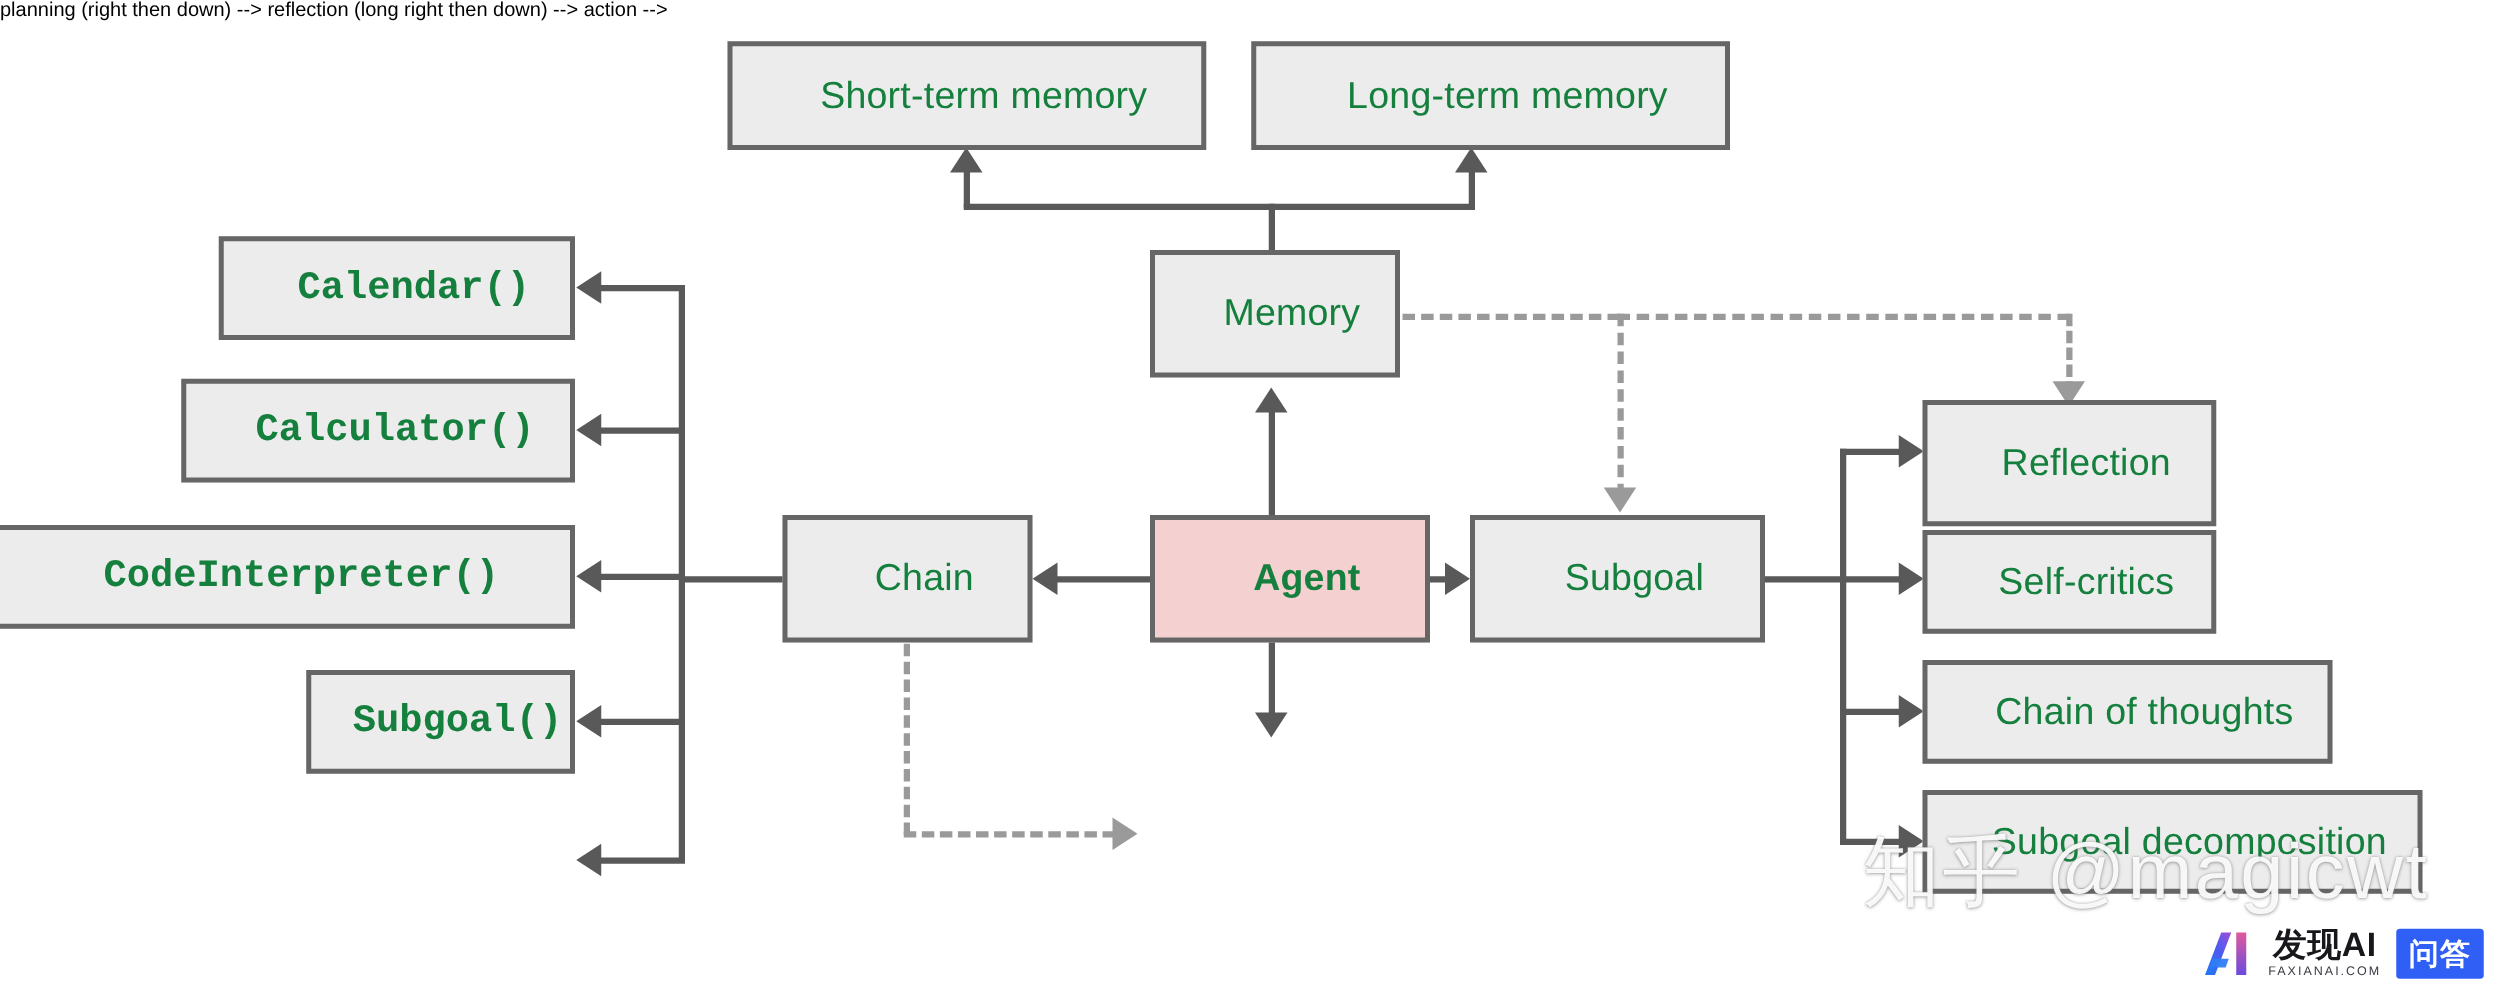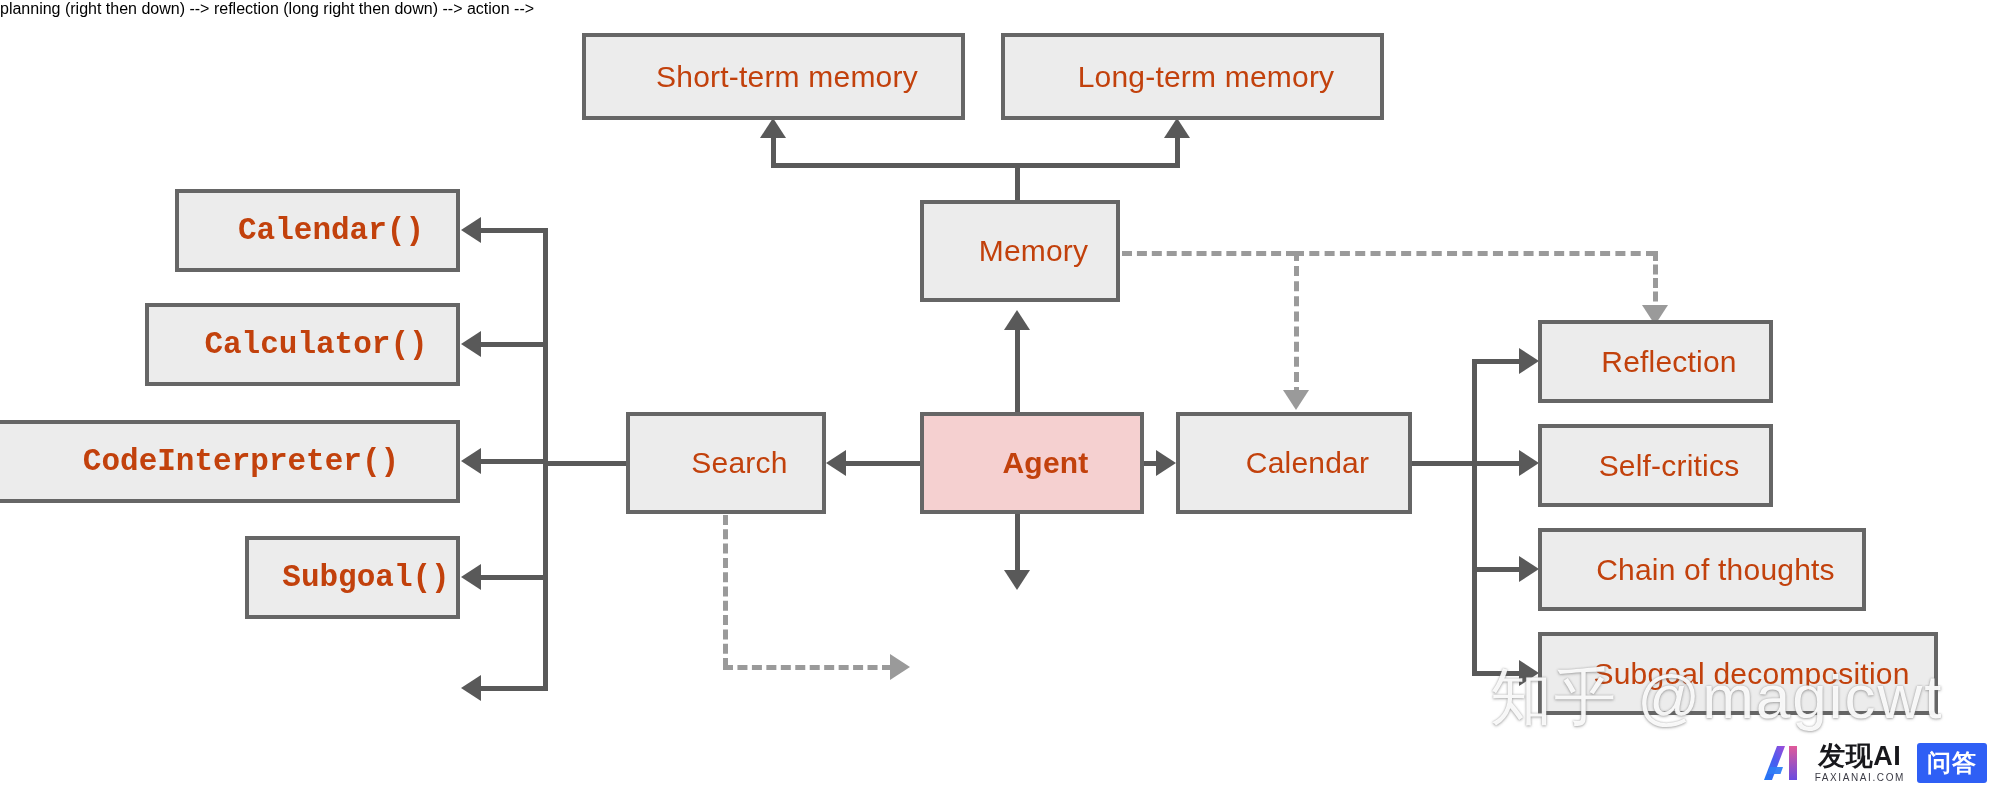--- a/index.html
+++ b/index.html
@@ -10,21 +10,21 @@
   }
   #stage{position:relative;width:1999px;height:793px;background:#fff;}
 
   
   .node{
     position:absolute;
     box-sizing:border-box;
     background:#ececec;
     border:4px solid #666666;
     display:flex;align-items:center;justify-content:center;
-    color:#c2410c;
+    color:#15803d;
     font-size:30px;
     letter-spacing:.2px;
     white-space:nowrap;
     z-index:4;
     padding-left:27px;
   }
   .node.mono{
     font-family:"Liberation Mono","DejaVu Sans Mono",monospace;
     font-weight:bold;
     font-size:31px;
@@ -127,23 +127,23 @@
   <div class="arrow g down" style="left:1283px;top:390px;"></div>
 
    reflection (long right then down) --&gt;
   <div class="hline dash" style="left:1294px;top:251px;width:362px;"></div>
   <div class="vline dash" style="left:1653px;top:251px;height:64px;"></div>
   <div class="arrow g down" style="left:1642px;top:305px;"></div>
 
   
   <div class="node agent" style="left:920px;top:412px;width:224px;height:102px;">Agent</div>
 
-  <div class="node" style="left:626px;top:412px;width:200px;height:102px;">Search</div>
-
-  <div class="node" style="left:1176px;top:412px;width:236px;height:102px;">Calendar</div>
+  <div class="node" style="left:626px;top:412px;width:200px;height:102px;">Chain</div>
+
+  <div class="node" style="left:1176px;top:412px;width:236px;height:102px;">Subgoal</div>
 
   
   <div class="hline" style="left:843px;top:461px;width:78px;"></div>
   <div class="arrow left" style="left:826px;top:450px;"></div>
 
   
   <div class="hline" style="left:1119px;top:461px;width:40px;"></div>
   <div class="arrow right" style="left:1156px;top:450px;"></div>
 
   
@@ -181,21 +181,21 @@
   <div class="hline" style="left:478px;top:459px;width:70px;"></div>
   <div class="arrow left" style="left:461px;top:448px;"></div>
 
   <div class="hline" style="left:478px;top:575px;width:70px;"></div>
   <div class="arrow left" style="left:461px;top:564px;"></div>
 
   <div class="hline" style="left:478px;top:686px;width:70px;"></div>
   <div class="arrow left" style="left:461px;top:675px;"></div>
 
   
-  <div class="node" style="left:1538px;top:320px;width:235px;height:83px;">Reflection</div>
+  <div class="node" style="left:1538px;top:320px;width:235px;height:101px;">Reflection</div>
 
   <div class="node" style="left:1538px;top:424px;width:235px;height:83px;">Self-critics</div>
 
   <div class="node" style="left:1538px;top:528px;width:328px;height:83px;">Chain of thoughts</div>
 
   <div class="node" style="left:1538px;top:632px;width:400px;height:83px;">Subgoal decomposition</div>
 
   
   <div class="hline" style="left:1409px;top:461px;width:68px;"></div>
   <div class="vline" style="left:1472px;top:359px;height:315px;"></div>

